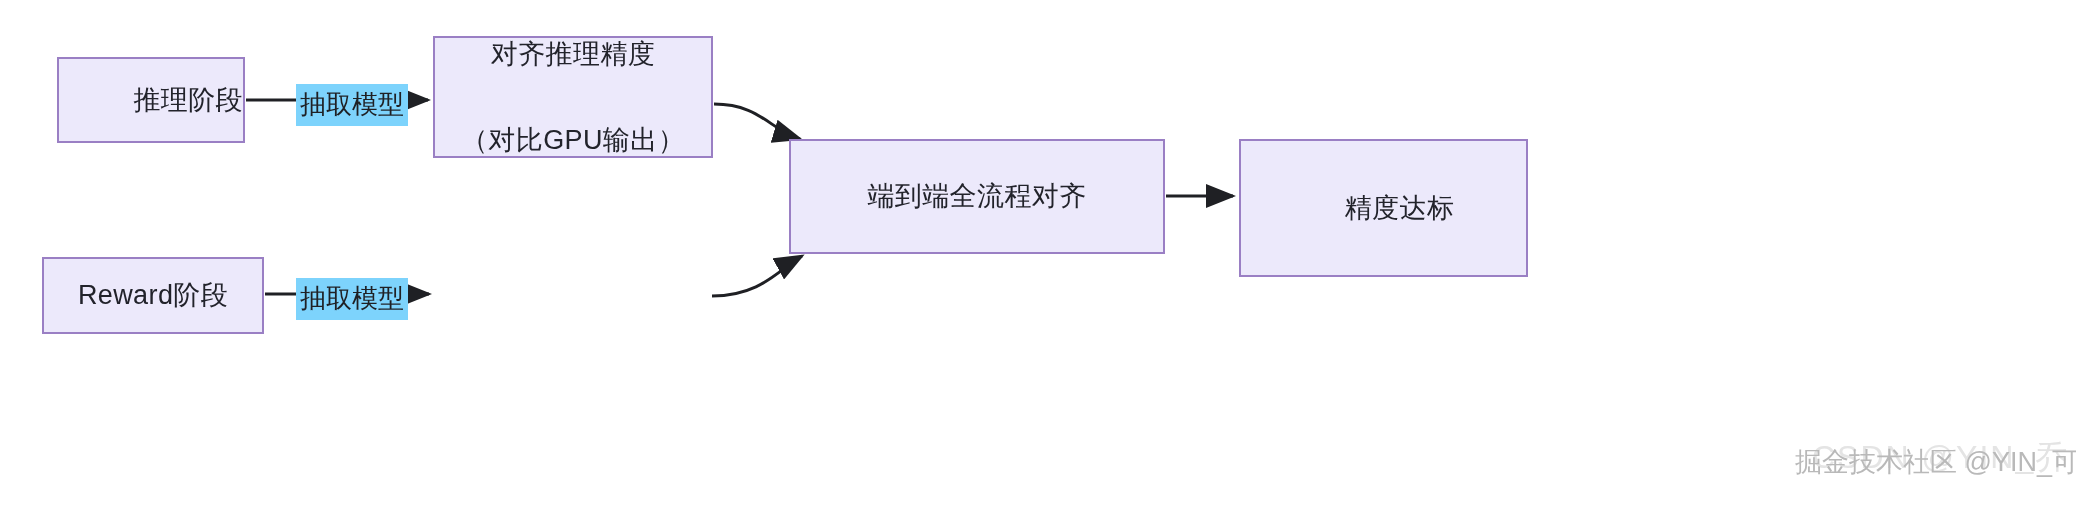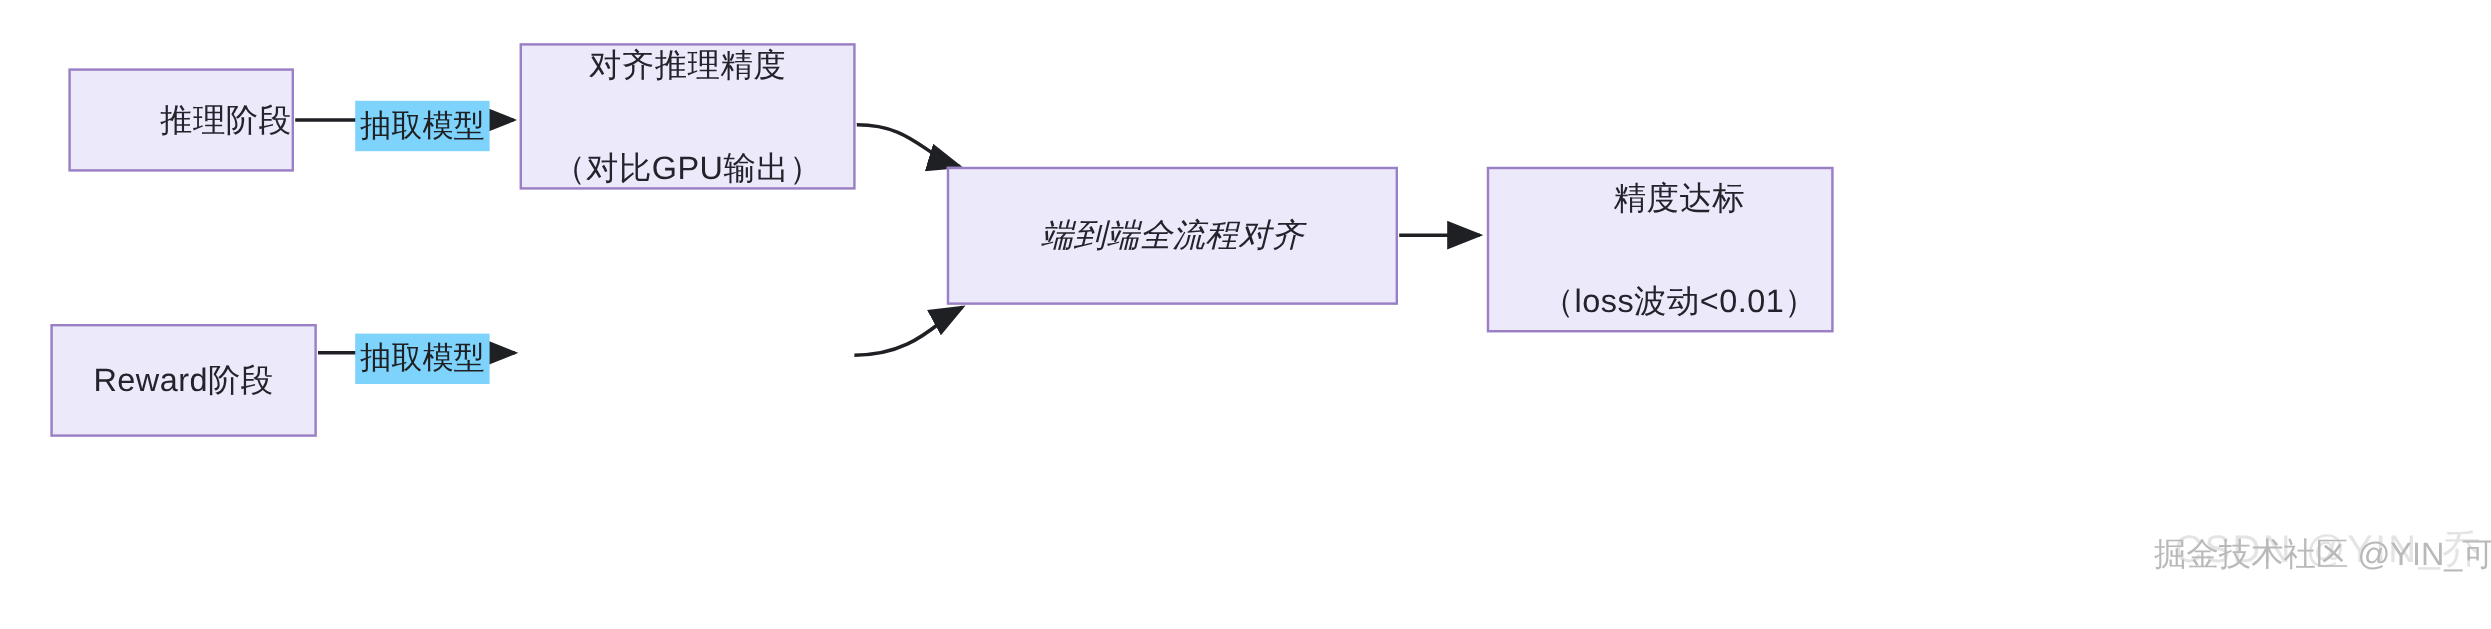--- a/index.html
+++ b/index.html
@@ -31,23 +31,23 @@
     line-height: 1.42;
     letter-spacing: 0.4px;
     text-align: center;
     white-space: nowrap;
     user-select: none;
   }
   .node .line2 { display: block; margin-top: 47px; }
 
   #node-inference   { left: 57px;   top: 57px;  width: 188px; height: 86px; align-items: flex-end;  }
   #node-align-infer { left: 433px;  top: 36px;  width: 280px; height: 122px; }
-  #node-reward      { left: 42px;   top: 270px; width: 222px; height: 94px;  }
+  #node-reward      { left: 42px;   top: 257px; width: 222px; height: 77px;  }
   #node-align-rew   { left: 434px;  top: 237px; width: 277px; height: 118px; }
-  #node-e2e         { left: 789px;  top: 139px; width: 376px; height: 115px; font-style: italic; }
+  #node-e2e         { left: 789px;  top: 139px; width: 376px; height: 115px; }
   #node-pass        { left: 1239px; top: 139px; width: 289px; height: 138px; padding-left: 32px; }
 
   
   .edge-label {
     position: absolute;
     background: #7dd3fc;
     color: #1f2024;
     font-size: 26px;
     line-height: 1;
     padding: 7px 4px 9px 4px;
@@ -130,21 +130,20 @@
     <span>Reward阶段</span>
   </div>
 
 
   <div class="node" id="node-e2e">
     <span>端到端全流程对齐</span>
   </div>
 
   <div class="node" id="node-pass">
     <span>精度达标</span>
-    <span class="line2">（loss波动&lt;0.01）</span>
   </div>
 
   <div class="edge-label" id="edge-label-top">抽取模型</div>
 
   <div class="edge-label" id="edge-label-bottom">抽取模型</div>
 
   <div id="watermark-back">CSDN @YIN_乔</div>
   <div id="watermark">掘金技术社区 @YIN_可</div>
 
 </div>

